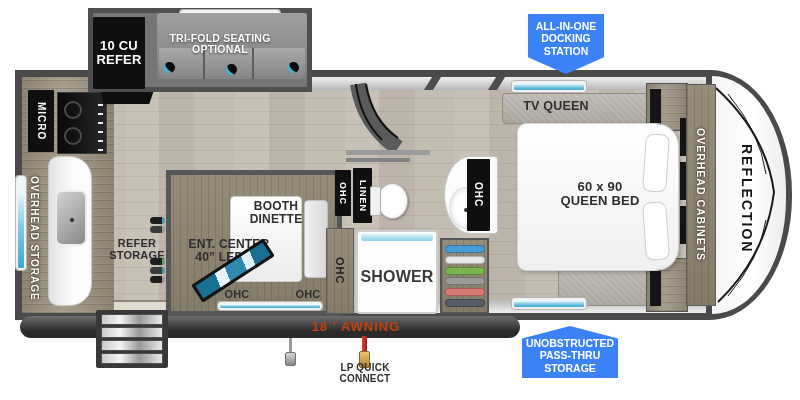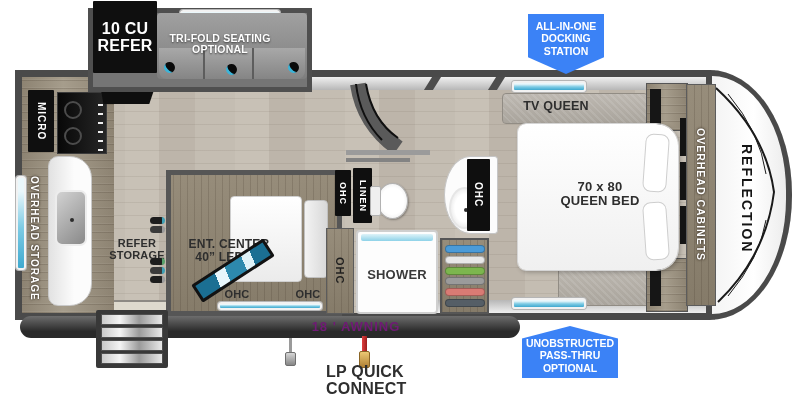--- a/index.html
+++ b/index.html
@@ -73,21 +73,21 @@
     <div class="abs" style="left:13px;top:26px;width:4px;height:4px;background:#2b2b2b;border-radius:50%;"></div>
   </div>
   <div class="abs window" style="left:16px;top:176px;width:10px;height:94px;"></div>
   <div class="vlbl" style="left:24px;top:166px;width:20px;height:144px;font-size:10px;color:#fff;
               text-shadow:0 0 3px #42382c,0 0 2px #42382c;">OVERHEAD STORAGE</div>
 
   <div class="abs" style="left:100px;top:84px;width:56px;height:20px;background:#0e0e0e;clip-path:polygon(0 0,100% 0,88% 100%,6% 100%);"></div>
 
   <div class="abs" style="left:88px;top:8px;width:224px;height:84px;background:#757575;box-shadow:inset 0 0 0 5px #4f4f4f;"></div>
   <div class="abs window" style="left:180px;top:10px;width:100px;height:8px;"></div>
-  <div class="lbl tag" style="left:93px;top:1px;width:64px;height:72px;font-size:16px;display:flex;align-items:center;justify-content:center;">10 CU
+  <div class="lbl tag" style="left:93px;top:17px;width:52px;height:72px;font-size:13px;display:flex;align-items:center;justify-content:center;">10 CU
 REFER</div>
   <div class="abs" style="left:157px;top:13px;width:150px;height:66px;background:linear-gradient(#a0a0a0,#7e7e7e);border-radius:4px;"></div>
   <div class="abs" style="left:159px;top:48px;width:146px;height:31px;background:linear-gradient(#a8a8a8,#858585);border-radius:0 0 8px 8px;"></div>
   <div class="abs" style="left:203px;top:48px;width:2px;height:31px;background:#5d5d5d;"></div>
   <div class="abs" style="left:252px;top:48px;width:2px;height:31px;background:#5d5d5d;"></div>
   <div class="cup" style="left:164px;top:62px;"></div>
   <div class="cup" style="left:226px;top:64px;"></div>
   <div class="cup" style="left:288px;top:62px;"></div>
   <div class="lbl" style="left:143px;top:33px;width:154px;font-size:10.5px;color:#fff;text-shadow:0 1px 2px #3c3c3c;">TRI-FOLD SEATING OPTIONAL</div>
 
@@ -101,20 +101,22 @@
   <div class="abs" style="left:150px;top:217px;width:15px;height:7px;background:#1d1d1d;border-radius:4px;border-right:3px solid #3e9fb5;"></div>
   <div class="abs" style="left:150px;top:226px;width:15px;height:7px;background:#3a3a3a;border-radius:4px;border-right:3px solid #9a9a9a;"></div>
   <div class="abs" style="left:150px;top:258px;width:15px;height:7px;background:#1d1d1d;border-radius:4px;border-right:3px solid #57a06a;"></div>
   <div class="abs" style="left:150px;top:267px;width:15px;height:7px;background:#3a3a3a;border-radius:4px;border-right:3px solid #3e9fb5;"></div>
   <div class="abs" style="left:150px;top:276px;width:15px;height:7px;background:#1d1d1d;border-radius:4px;border-right:3px solid #9a9a9a;"></div>
 
   <div class="abs woodv" style="left:166px;top:170px;width:176px;height:146px;box-shadow:inset 0 0 0 5px #565656;"></div>
   <div class="abs" style="left:230px;top:196px;width:72px;height:86px;background:linear-gradient(#ffffff,#ebebeb);
               border-radius:4px;border:1px solid #cfcfcf;"></div>
   <div class="abs" style="left:304px;top:200px;width:24px;height:78px;background:linear-gradient(90deg,#f3f3f3,#d8d8d8);border-radius:4px;border:1px solid #c0c0c0;"></div>
+  <div class="lbl" style="left:236px;top:200px;width:80px;font-size:12px;">BOOTH
+DINETTE</div>
   <div class="lbl" style="left:182px;top:238px;width:94px;font-size:12px;">ENT. CENTER
 40” LED TV</div>
   <div class="abs" style="left:190px;top:260px;width:86px;height:21px;background:#121212;border-radius:2px;transform:rotate(-33deg);padding:3px;">
     <div style="width:100%;height:100%;background:linear-gradient(100deg,#1b6f93 0 28%,#e8f6fb 28% 42%,#2d89ad 42% 66%,#dff2f8 66% 78%,#1b6f93 78%);"></div>
   </div>
   <div class="lbl" style="left:217px;top:289px;width:40px;font-size:11px;">OHC</div>
   <div class="lbl" style="left:288px;top:289px;width:40px;font-size:11px;">OHC</div>
   <div class="abs window" style="left:218px;top:302px;width:104px;height:8px;"></div>
 
   <div class="abs woodv" style="left:326px;top:228px;width:28px;height:86px;border:1px solid #5c5c5c;"></div>
@@ -129,21 +131,21 @@
   <div class="abs" style="left:346px;top:158px;width:64px;height:4px;background:#838383;"></div>
 
   <div class="vlbl tag" style="left:335px;top:170px;width:16px;height:46px;font-size:9px;">OHC</div>
   <div class="vlbl tag" style="left:353px;top:168px;width:19px;height:55px;font-size:9px;">LINEN</div>
   <div class="abs" style="left:377px;top:183px;width:31px;height:36px;background:radial-gradient(#ffffff 55%,#e2e2e2);
               border:1px solid #b2b2b2;border-radius:50%;box-shadow:1px 1px 2px rgba(0,0,0,.3);"></div>
   <div class="abs" style="left:370px;top:186px;width:11px;height:30px;background:#efefef;border:1px solid #b2b2b2;border-radius:2px;"></div>
 
   <div class="abs" style="left:356px;top:230px;width:82px;height:84px;background:#fdfdfd;border:2px solid #cfcfcf;border-radius:4px;">
     <div class="abs" style="left:3px;top:2px;width:72px;height:7px;background:linear-gradient(#def3f9,#8ed2e8);border-radius:2px;"></div>
-    <div class="lbl" style="left:0;top:36px;width:78px;font-size:13px;color:#3a3a3a;">SHOWER</div>
+    <div class="lbl" style="left:0;top:36px;width:78px;font-size:16px;color:#3a3a3a;">SHOWER</div>
   </div>
 
   <div class="abs" style="left:444px;top:156px;width:54px;height:78px;background:#fcfcfc;border:1px solid #c6c6c6;
               border-radius:28px 4px 4px 28px / 42px 4px 4px 42px;"></div>
   <div class="abs" style="left:449px;top:187px;width:31px;height:42px;background:radial-gradient(#ffffff 50%,#d9d9d9);
               border:2px solid #e6e6e6;border-radius:50%;">
     <div class="abs" style="left:13px;top:19px;width:4px;height:4px;background:#2b2b2b;border-radius:50%;"></div>
   </div>
   <div class="vlbl tag" style="left:467px;top:159px;width:23px;height:72px;font-size:10px;">OHC</div>
 
@@ -163,50 +165,50 @@
   </div>
   <div class="abs gray-bench" style="left:558px;top:264px;width:102px;height:42px;"></div>
   <div class="abs wood" style="left:646px;top:258px;width:42px;height:54px;border:1px solid #555;">
     <div class="abs" style="left:3px;top:7px;width:11px;height:40px;background:#161616;"></div>
   </div>
   <div class="lbl" style="left:516px;top:100px;width:80px;font-size:12.5px;">TV QUEEN</div>
   <div class="abs" style="left:518px;top:124px;width:160px;height:146px;background:linear-gradient(180deg,#ffffff,#f0f0f0);
               border-radius:8px 22px 22px 8px;box-shadow:0 0 0 1px #d5d5d5,2px 2px 5px rgba(0,0,0,.3);">
     <div class="abs" style="left:126px;top:10px;width:24px;height:58px;background:#fff;border:1px solid #cecece;border-radius:8px;transform:rotate(4deg);"></div>
     <div class="abs" style="left:126px;top:78px;width:24px;height:58px;background:#fff;border:1px solid #cecece;border-radius:8px;transform:rotate(-4deg);"></div>
-    <div class="lbl" style="left:20px;top:56px;width:124px;font-size:13px;">70 x 80
+    <div class="lbl" style="left:20px;top:56px;width:124px;font-size:13px;">60 x 90
 QUEEN BED</div>
   </div>
   <div class="abs window" style="left:512px;top:81px;width:74px;height:11px;"></div>
   <div class="abs window" style="left:512px;top:298px;width:74px;height:11px;"></div>
 
   <div class="abs" style="left:680px;top:118px;width:8px;height:38px;background:#141414;"></div>
   <div class="abs" style="left:680px;top:162px;width:8px;height:38px;background:#141414;"></div>
   <div class="abs" style="left:680px;top:206px;width:8px;height:38px;background:#141414;"></div>
   <div class="abs woodv" style="left:686px;top:84px;width:30px;height:222px;border:1px solid #5c5c5c;"></div>
   <div class="vlbl" style="left:686px;top:84px;width:30px;height:222px;font-size:10.5px;color:#fff;
               text-shadow:0 0 3px #42382c,0 0 2px #42382c;">OVERHEAD CABINETS</div>
 
   <div class="abs" style="left:20px;top:316px;width:500px;height:22px;background:linear-gradient(#6d6d6d,#2a2a2a 70%);border-radius:12px;"></div>
-  <div class="lbl" style="left:286px;top:320px;width:140px;font-size:13px;color:#701a75;letter-spacing:1px;">18 ' AWNING</div>
+  <div class="lbl" style="left:286px;top:320px;width:140px;font-size:13px;color:#c2410c;letter-spacing:1px;">18 ' AWNING</div>
 
   <div class="abs" style="left:96px;top:310px;width:72px;height:58px;background:#383838;border-radius:2px;
               display:flex;flex-direction:column;padding:3px;">
     <div class="tread"></div>
     <div class="tread"></div>
     <div class="tread"></div>
     <div class="tread"></div>
   </div>
 
   <div class="abs" style="left:289px;top:338px;width:3px;height:16px;background:#9a9a9a;"></div>
   <div class="abs" style="left:285px;top:352px;width:11px;height:14px;background:linear-gradient(#d6d6d6,#868686);border-radius:2px;border:1px solid #6f6f6f;"></div>
 
   <div class="abs" style="left:362px;top:336px;width:5px;height:17px;background:linear-gradient(90deg,#e04040,#9c1d1d);"></div>
   <div class="abs" style="left:359px;top:351px;width:11px;height:17px;background:linear-gradient(#ecc873,#b08136);border-radius:2px;border:1px solid #8a6526;"></div>
-  <div class="lbl" style="left:326px;top:363px;width:78px;font-size:16px;text-align:center;">LP QUICK
+  <div class="lbl" style="left:326px;top:363px;width:78px;font-size:10px;text-align:center;">LP QUICK
 CONNECT</div>
 
   <div class="badge" style="left:522px;top:326px;width:96px;height:52px;font-size:10.5px;padding-top:11px;
               clip-path:polygon(50% 0,100% 24%,100% 100%,0 100%,0 24%);">UNOBSTRUCTED
 PASS-THRU
-OPTIONAL</div>
+STORAGE</div>
 
 </div>
 
 </body></html>

